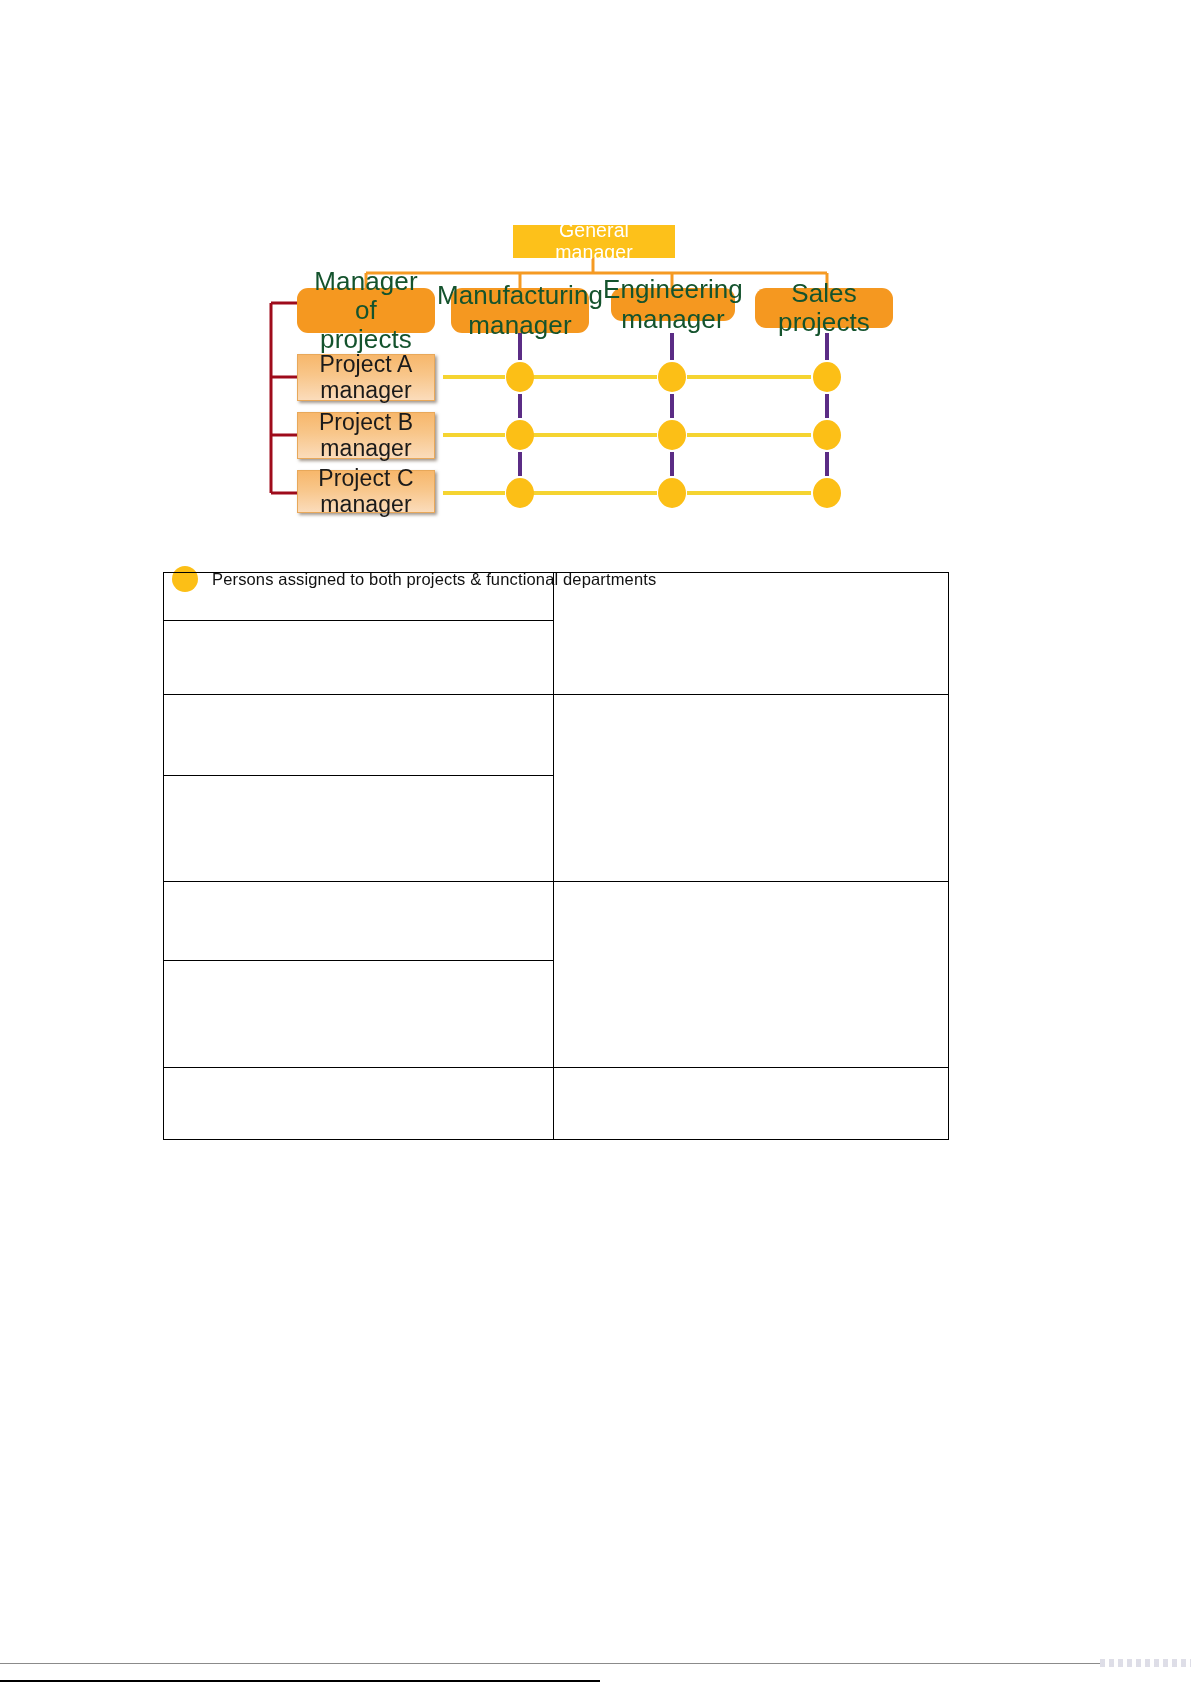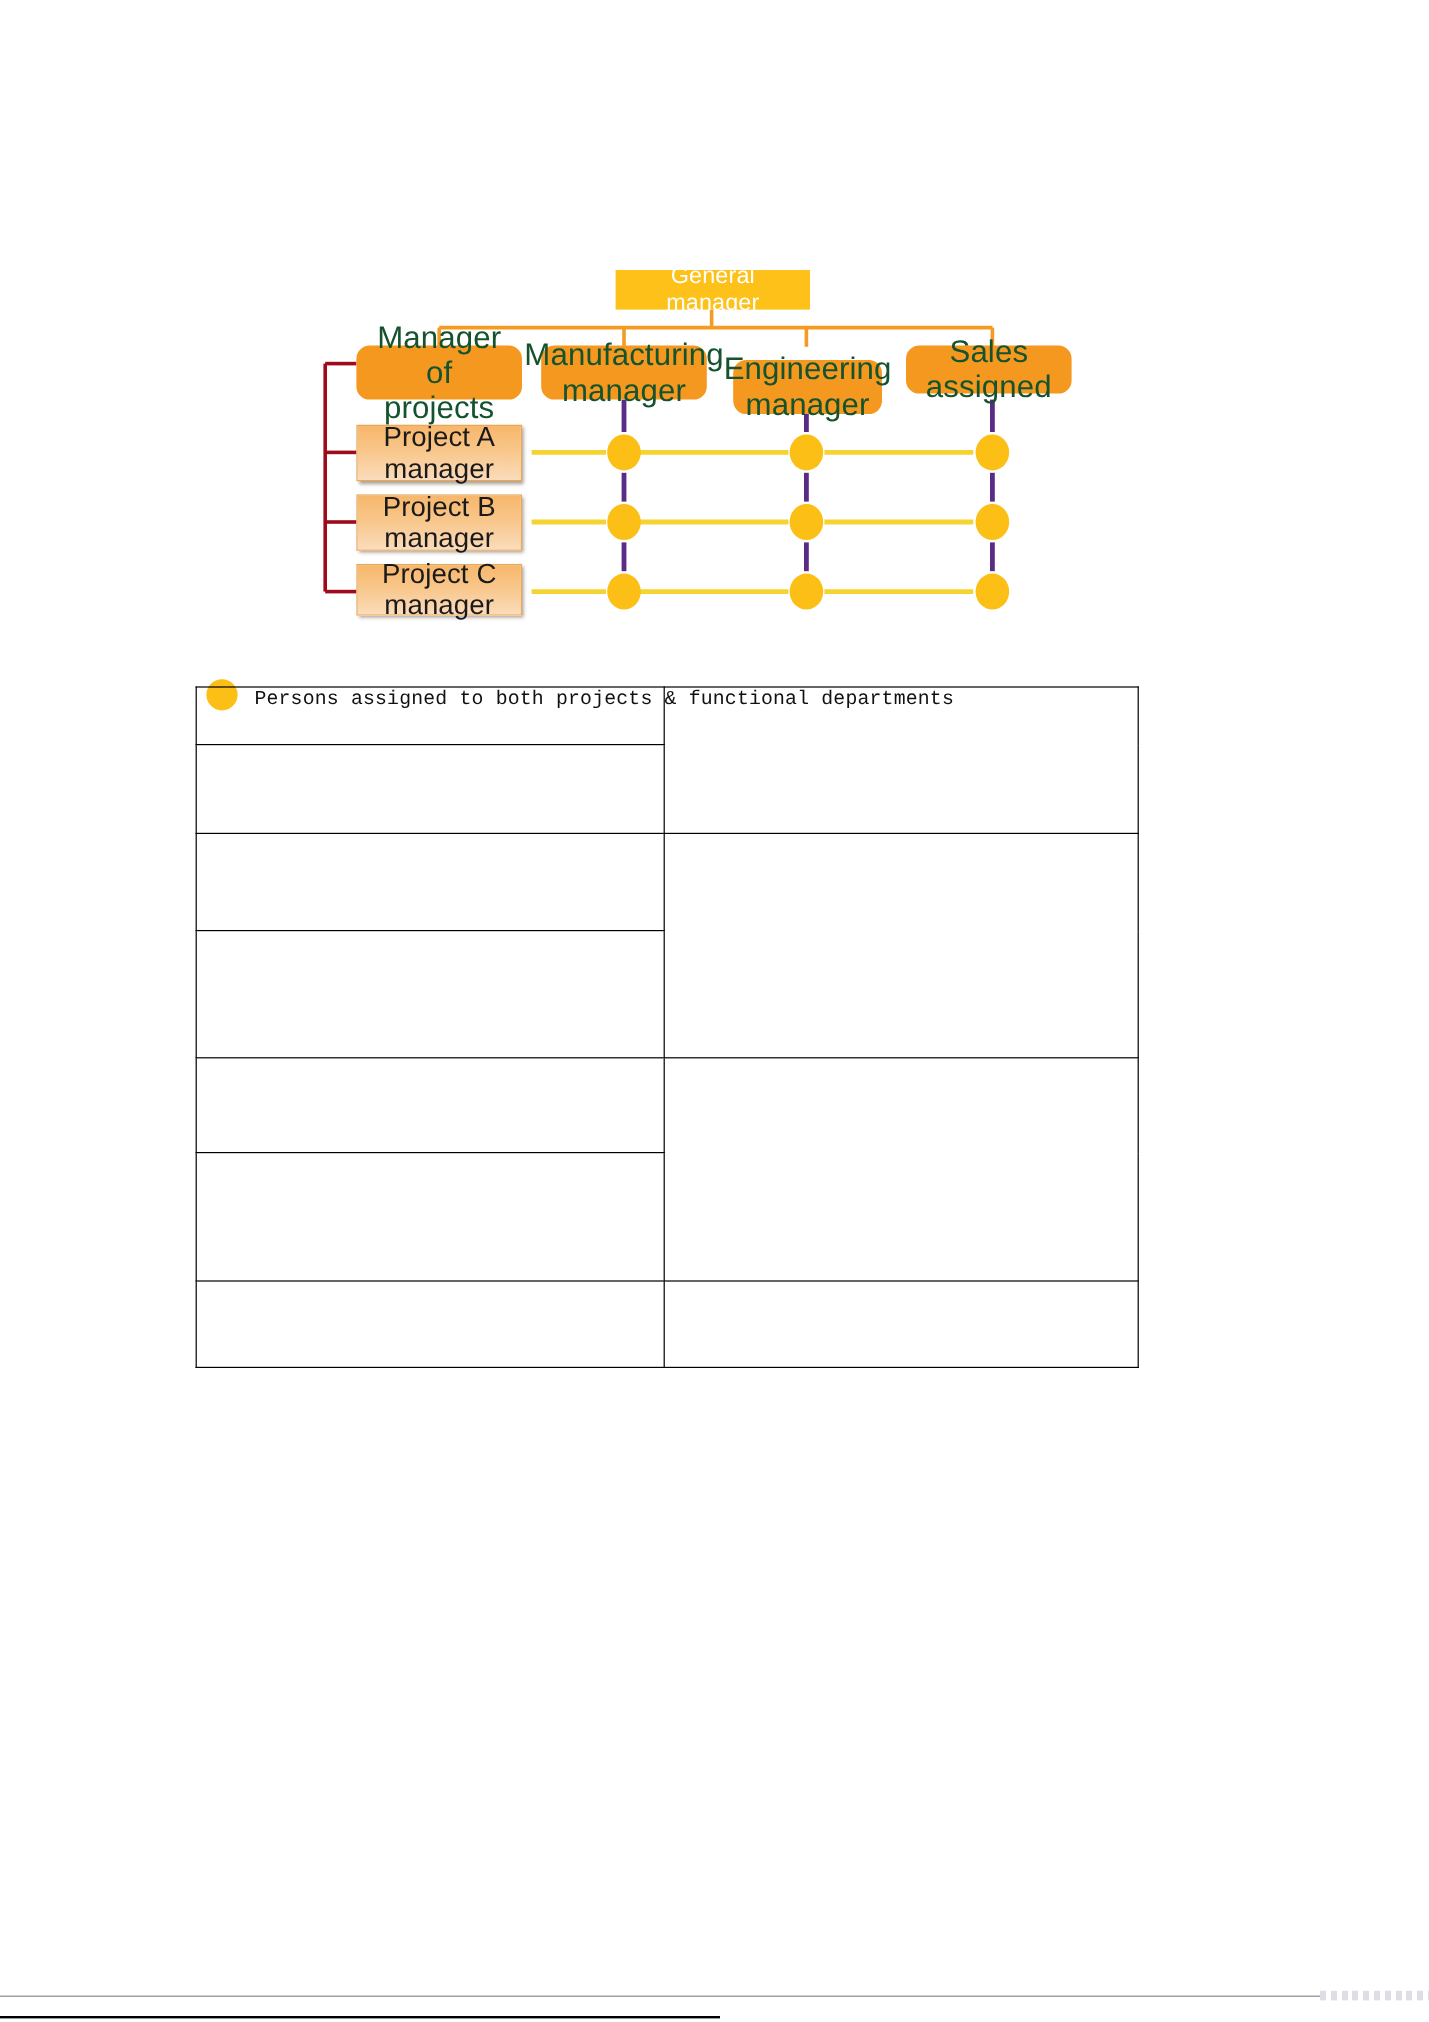--- a/index.html
+++ b/index.html
@@ -74,23 +74,22 @@
   .node-proj .lbl {
     display: block;
   }
 
   
   .legend {
     position: absolute;
     left: 172px;
     top: 566px;
     display: flex;
-    align-items: flex-end;
+    align-items: center;
     gap: 14px;
-    font-family: Liberation Mono, monospace;
   }
   .legend-dot {
     width: 26px;
     height: 26px;
     border-radius: 50%;
     background: #FCBF16;
     flex: 0 0 auto;
   }
   .legend-text {
     font-size: 16.5px;
@@ -233,29 +232,29 @@
       </span>
     </div>
 
     <div class="node node-func" style="left:451px; top:288px; width:138px; height:45px;">
       <span>
         <span>Manufacturing</span><br>
         <span>manager</span>
       </span>
     </div>
 
-    <div class="node node-func" style="left:611px; top:288px; width:124px; height:45px;margin-top:12px;">
+    <div class="node node-func" style="left:611px; top:288px; width:124px; height:33px;">
       <span>
         <span>Engineering</span><br>
         <span>manager</span>
       </span>
     </div>
 
     <div class="node node-func" style="left:755px; top:288px; width:138px; height:40px;">
-      <span>Sales assigned</span>
+      <span>Sales projects</span>
     </div>
 
     <div class="node node-proj" style="left:297px; top:354px; width:138px; height:47px;">
       <span>
         <span class="lbl">Project A</span>
         <span class="lbl">manager</span>
       </span>
     </div>
 
     <div class="node node-proj" style="left:297px; top:412px; width:138px; height:47px;">

